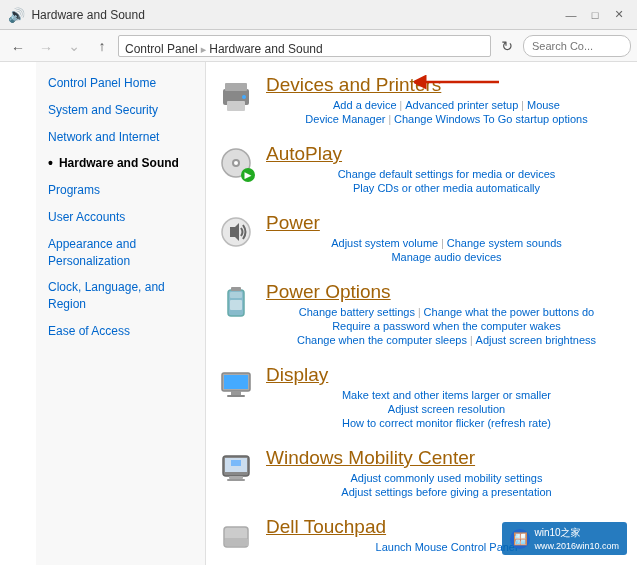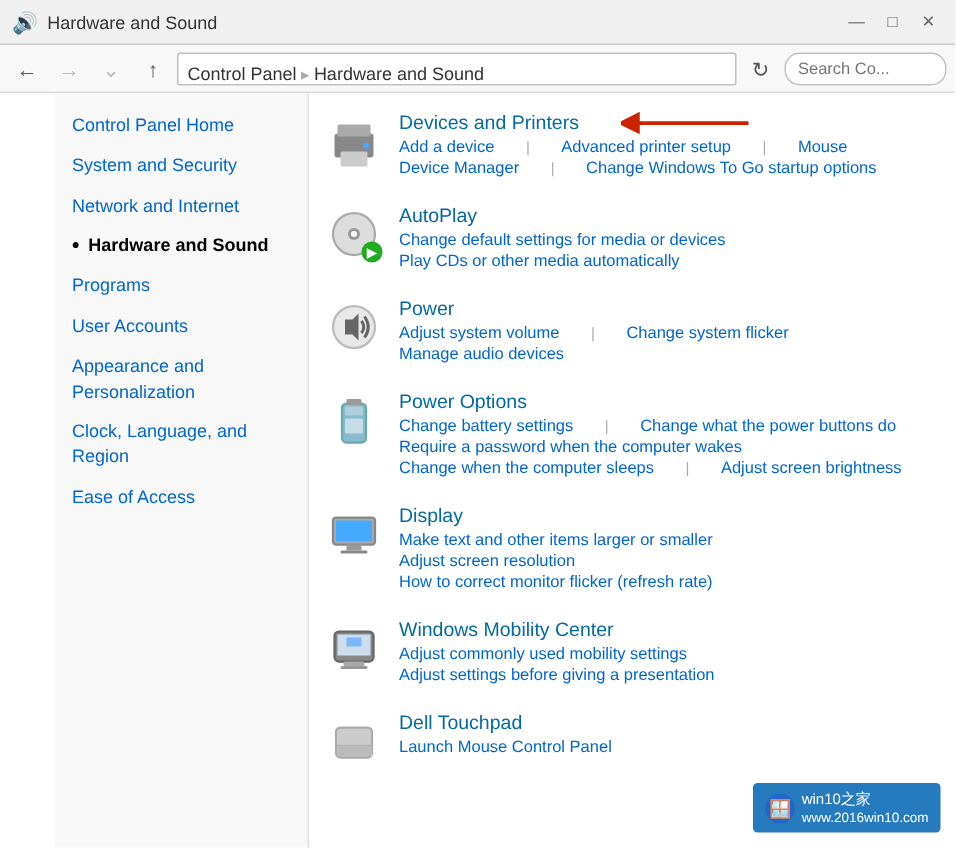--- a/index.html
+++ b/index.html
@@ -164,32 +164,34 @@
       width: 40px;
       min-width: 40px;
       height: 40px;
       display: flex;
       align-items: center;
       justify-content: center;
       position: relative;
     }
     .section-text { flex: 1; }
     .section-title {
-      color: #0369a1;
-      font-size: 13px;
+      color: #a16207;
+      font-size: 19px;
       font-weight: normal;
       cursor: pointer;
       margin-bottom: 3px;
+      text-decoration: underline;
     }
     .section-links {
       display: flex;
       flex-wrap: wrap;
-      gap: 19px;
+      gap: 1px;
       align-items: center;
       margin-bottom: 2px;
+      justify-content: center;
     }
     .section-link {
       color: #0066cc;
       font-size: 11px;
       cursor: pointer;
       white-space: nowrap;
     }
     .link-sep {
       color: #aaa;
       margin: 0 2px;
@@ -352,21 +354,21 @@
           <polygon points="13,14 18,14 22,10 22,28 18,24 13,24" fill="#666"></polygon>
           <path d="M24,15 Q27,19 24,23" stroke="#666" stroke-width="2" fill="none"></path>
           <path d="M26,12 Q31,19 26,26" stroke="#666" stroke-width="2" fill="none"></path>
         </svg>
       </div>
       <div class="section-text">
         <div class="section-title">Power</div>
         <div class="section-links">
           <span class="section-link">Adjust system volume</span>
           <span class="link-sep">|</span>
-          <span class="section-link">Change system flicker</span>
+          <span class="section-link">Change system sounds</span>
         </div>
         <div class="section-links">
           <span class="section-link">Manage audio devices</span>
         </div>
       </div>
     </div>
 
     <div class="section">
       <div class="section-icon">
         <svg width="38" height="38" viewBox="0 0 38 38">

